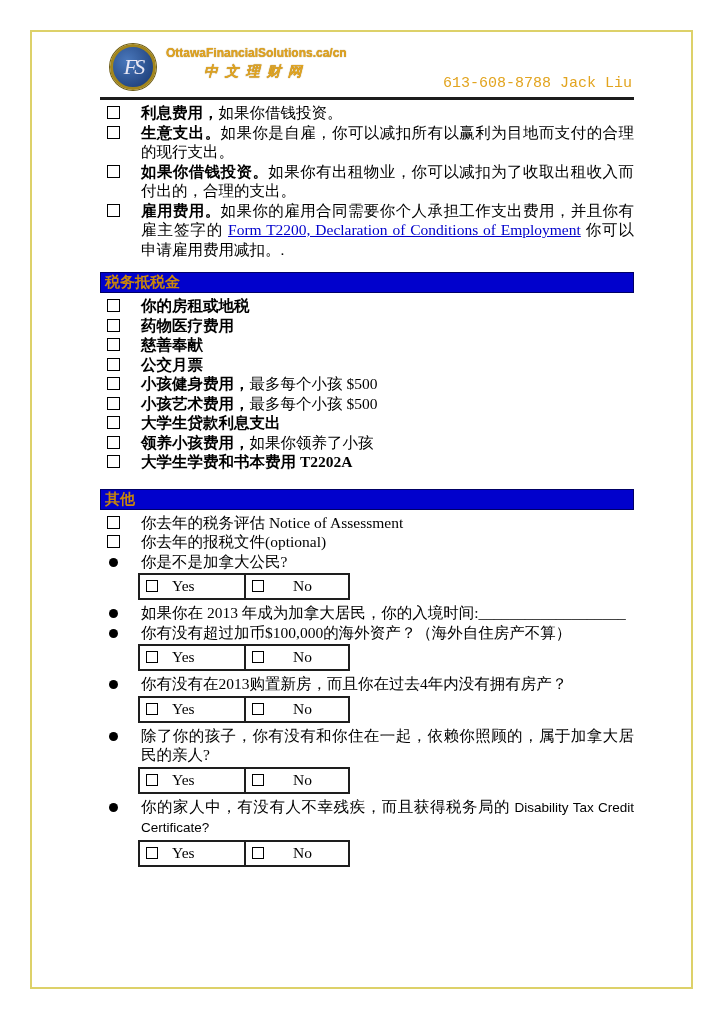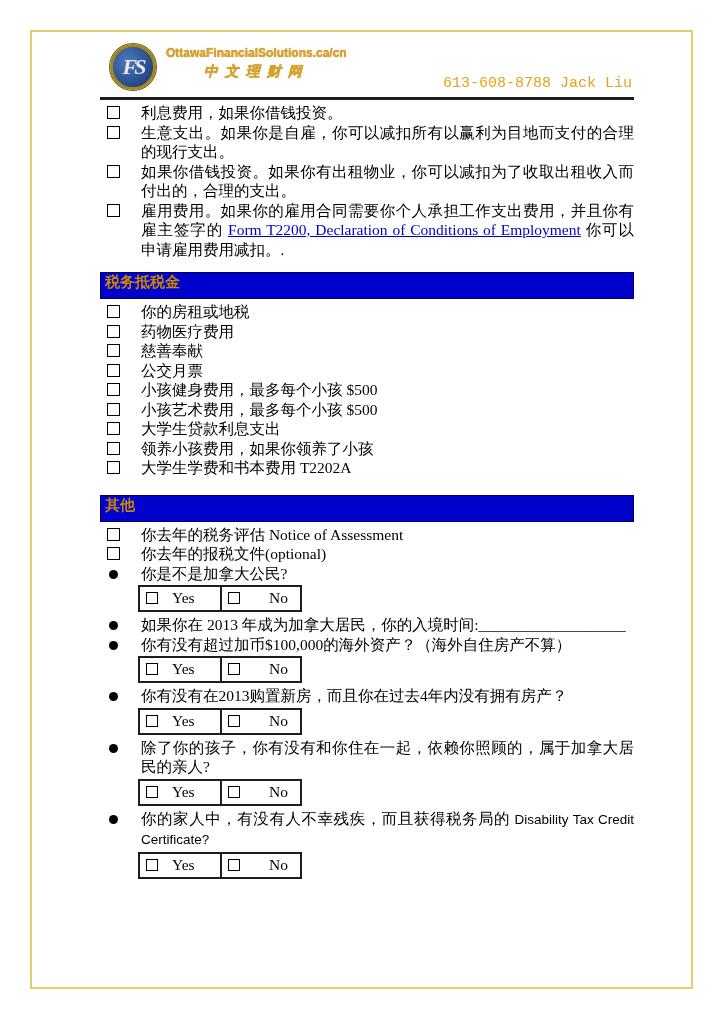--- a/index.html
+++ b/index.html
@@ -8,52 +8,52 @@
   .page { position:relative; width:723px; height:1022px; background:#fff; overflow:hidden; }
   .frame { position:absolute; left:30px; top:30px; width:663px; height:959px;
            border:2px solid #ddd169; }
   .content { position:absolute; left:100px; top:40px; width:534px; }
 
   
   .hdr { position:relative; height:57px; }
   .logo { position:absolute; left:10px; top:4px; width:46px; height:46px; border-radius:50%;
           background:radial-gradient(circle at 35% 35%, #4a78bc, #16356e);
           border:3px solid #a3861c; display:flex; align-items:center; justify-content:center;
-          color:#e9e7f4; font-style:italic; font-weight:bold; font-size:22px; letter-spacing:-3px;
+          color:#e9e7f4; font-style:italic; font-weight:normal; font-size:22px; letter-spacing:-3px;
           box-shadow:0 0 0 1px #6b5a14; }
   .brand { position:absolute; left:66px; top:6px; text-align:center;
            font-family:"Liberation Sans",sans-serif; font-weight:bold; color:#e2a41f; }
   .brand .l1 { font-size:12px; text-shadow:0 0 1px #8a6510; }
   .brand .l2 { font-size:14px; letter-spacing:7px; margin-top:3px; text-shadow:0 0 1px #8a6510;font-style:italic; }
   .phone { position:absolute; right:2px; bottom:5px; font-size:15px; color:#e2a41f;font-family:Liberation Mono, monospace; }
   .rule { height:3px; background:#1c1c1c; }
 
   
   .row { display:flex; align-items:flex-start; line-height:19.5px; font-size:15.5px; }
   .cb { flex:none; width:13px; height:13px; border:1.7px solid #000; margin:3px 21px 0 7px;
         background:#fff; }
   .txt { flex:1; text-align:justify; }
-  .lead { font-weight:normal; }
+  .lead { font-weight:bold; }
   .doclink { color:#0000cc; text-decoration:underline; }
 
   
-  .bar { margin-top:13px; margin-bottom:3px; height:27px; background:#0101cc;
+  .bar { margin-top:13px; margin-bottom:3px; height:21px; background:#0101cc;
          border:1px solid #000066; color:#c8860b; font-weight:bold; font-size:15px;
          line-height:18px; padding-left:4px; }
 
   
   .qrow { display:flex; align-items:flex-start; line-height:19.5px; font-size:15.5px; }
   .bullet { flex:none; width:9px; height:9px; border-radius:50%; background:#000;
             margin:6px 23px 0 9px; }
   .en { font-family:"Liberation Sans",sans-serif; font-size:13.5px; }
 
   
   .yesno { display:flex; width:fit-content; border:2px solid #1e1e1e; margin:2px 0 3px 38px;
            background:#fff; }
-  .yn-cell { display:flex; align-items:center; width:80px; padding:2px 4px 3px 6px; }
+  .yn-cell { display:flex; align-items:center; width:104px; padding:2px 4px 3px 6px; }
   .yn-cell + .yn-cell { border-left:2px solid #1e1e1e;gap:15px; }
   .yn-cb { flex:none; width:12px; height:12px; border:1.7px solid #000; margin-right:14px; }
   .yn-label { font-size:15.5px; }
 </style>
 </head>
 <body>
 
 <div class="page">
   <div class="frame"></div>
 

